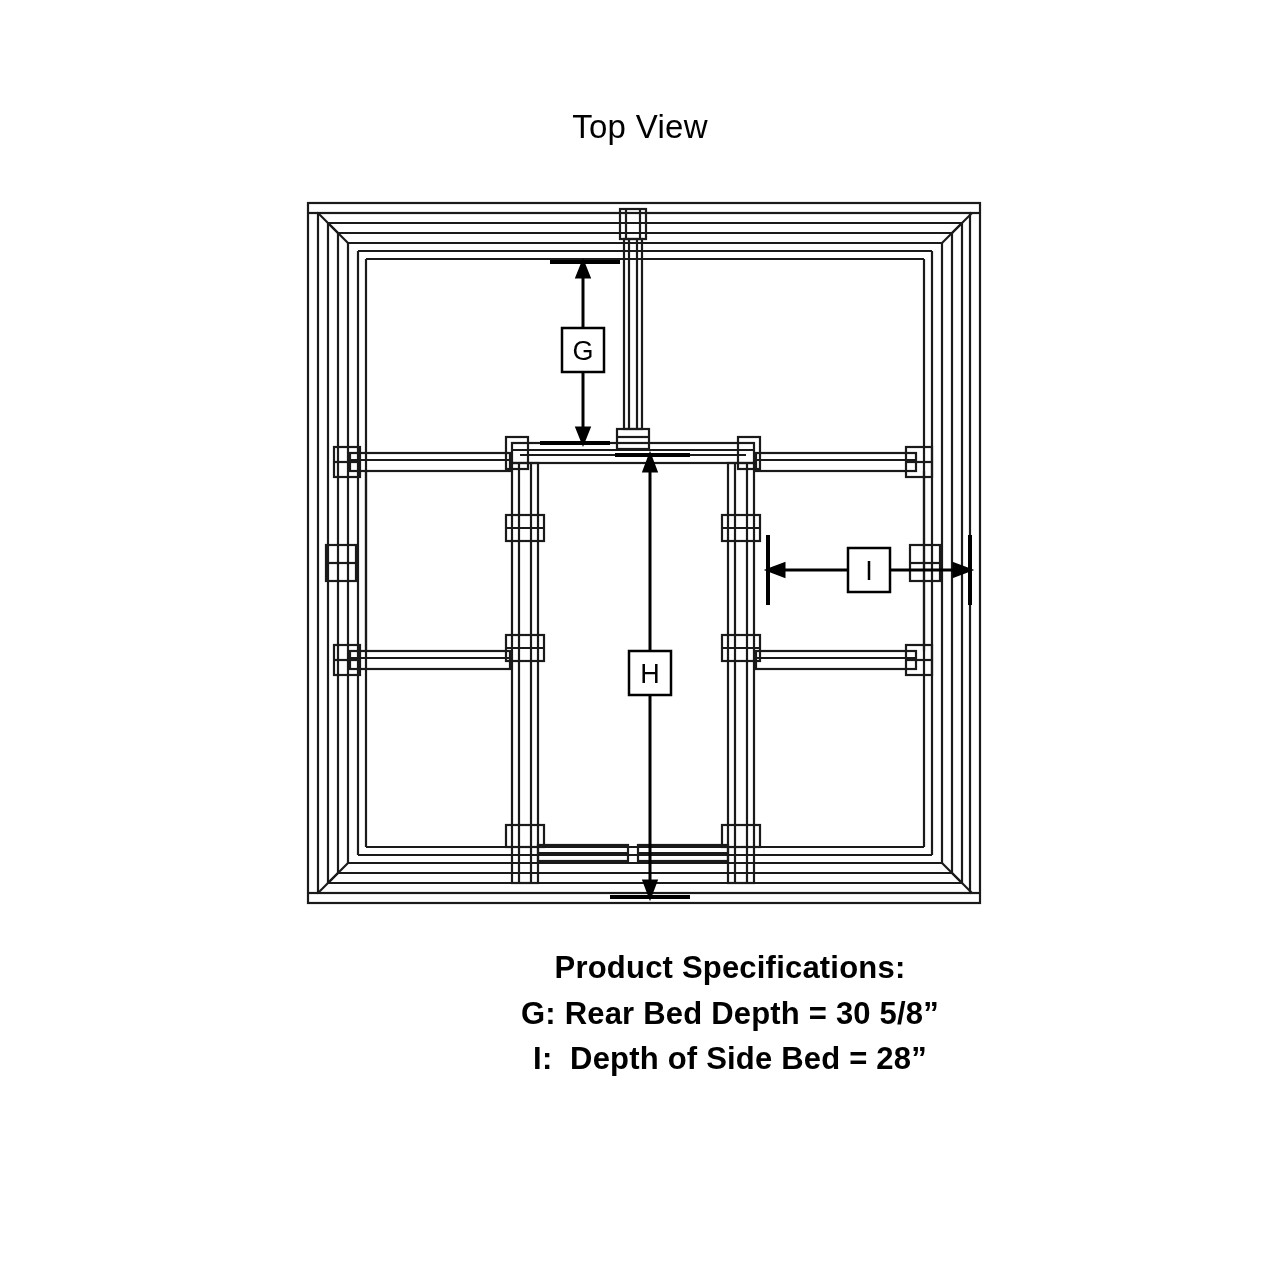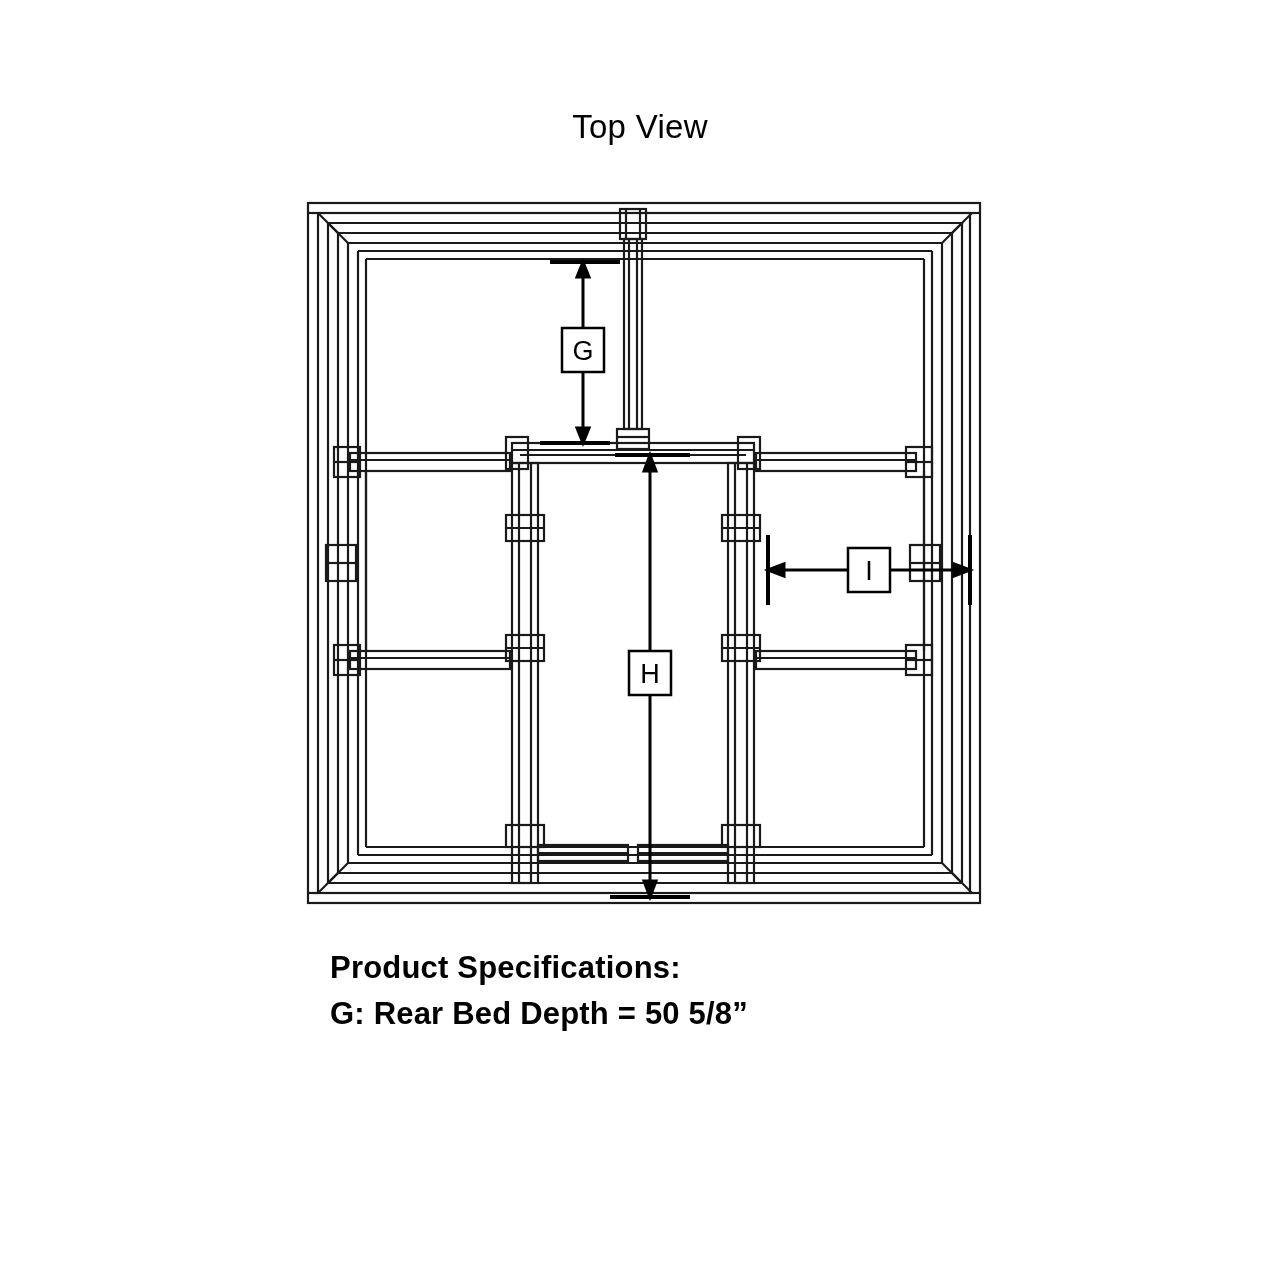--- a/index.html
+++ b/index.html
@@ -43,20 +43,21 @@
   }
   .specs {
     position: absolute;
     left: 330px;
     top: 945px;
     width: 800px;
     font-size: 31px;
     font-weight: bold;
     line-height: 1.47;
     letter-spacing: 0.2px;
+    text-align: center;
   }
   .specs div { white-space: pre; }
   .label-box {
     font-size: 27px;
     font-family: "Liberation Sans", sans-serif;
   }
 </style>
 </head>
 <body>
 
@@ -201,16 +202,17 @@
         <text class="label-box" x="360" y="498" text-anchor="middle" fill="#000000" font-size="29" font-family="Liberation Sans, sans-serif">H</text>
 
         <rect x="558" y="363" width="42" height="44" fill="#ffffff" stroke="#000000" stroke-width="2.5"></rect>
         <text class="label-box" x="579" y="395" text-anchor="middle" fill="#000000" font-size="29" font-family="Liberation Sans, sans-serif">I</text>
       </g>
     </svg>
   </div>
 
   <div class="specs">
     <div>Product Specifications:</div>
-    <div>G: Rear Bed Depth = 50 5/8”</div>
+    <div>G: Rear Bed Depth = 30 5/8”</div>
+    <div>I:  Depth of Side Bed = 28”</div>
   </div>
 
 </div>
 
 </body></html>

